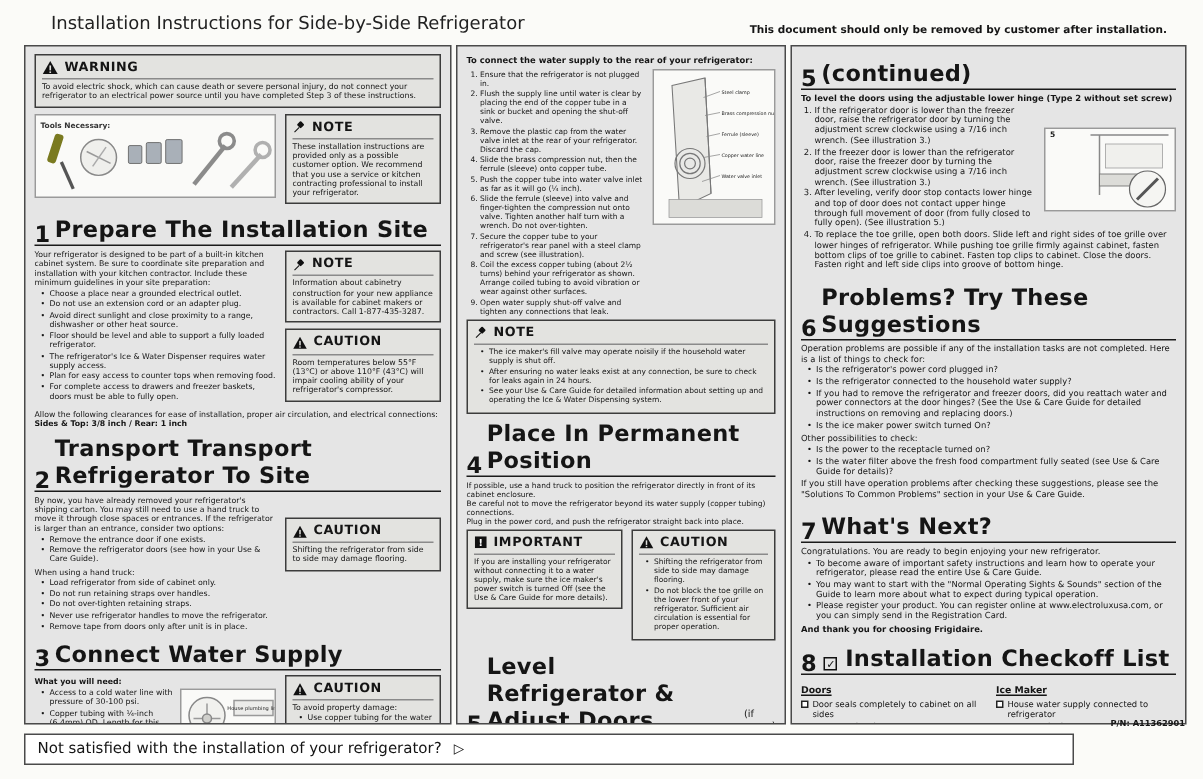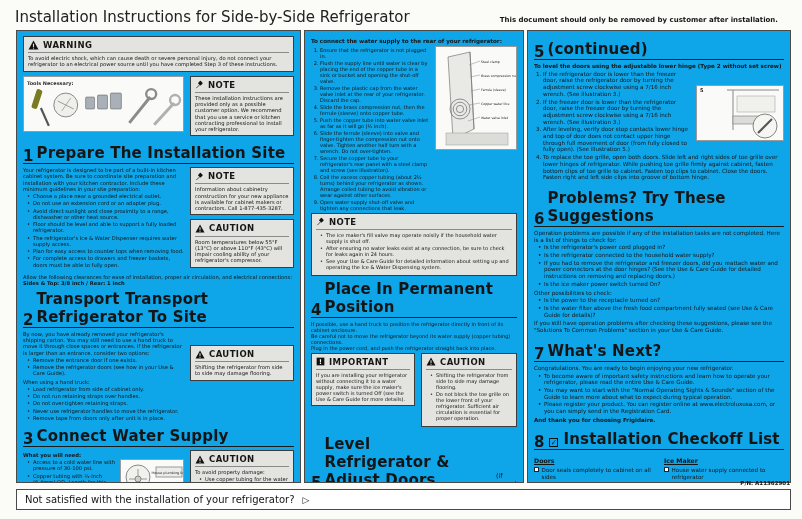--- a/index.html
+++ b/index.html
@@ -1,24 +1,24 @@
 <!DOCTYPE html>
 <html><head>
 <meta charset="utf-8">
 <style>
   * { margin:0; padding:0; box-sizing:border-box; }
   html,body { width:802px; height:519px; }
   body {
     position:relative; background:#fbfbf8; color:#151515;
     font-family:"DejaVu Sans", sans-serif; overflow:hidden;
   }
-  .page-title { position:absolute; left:15px; top:8px; font-size:15px; color:#222; }
+  .page-title { position:absolute; left:34px; top:8px; font-size:12px; color:#222; }
   .top-notice { position:absolute; right:24px; top:16px; font-size:7px; font-weight:bold; }
 
-  .panel { position:absolute; top:30px; height:453px; background:#0ea5e9;
+  .panel { position:absolute; top:30px; height:453px; background:#e5e5e5;
            border:1.5px solid #4a4a4a; padding:5px 6px; overflow:hidden; }
   #panel1 { left:16px;  width:285px; font-size:5.2px; }
   #panel2 { left:304px; width:220px; font-size:5px; }
   #panel3 { left:527px; width:264px; font-size:5.6px; }
   .panel { line-height:1.2; }
 
   .sechead { display:flex; align-items:flex-end; gap:3px; border-bottom:1.8px solid #1a1a1a;
              margin:4px 0 3px; padding-bottom:1px; }
   .sec-num { font-size:15px; font-weight:bold; line-height:0.8; }
   .sec-title { font-size:15px; font-weight:bold; letter-spacing:0.2px; }
@@ -48,21 +48,21 @@
 
   .clr { margin-top:2px; }
   .clr b { font-weight:bold; }
 
   .grp { font-weight:bold; text-decoration:underline; margin:4px 0 2px; font-size:6.2px; }
   .ck { display:flex; gap:3px; margin-bottom:2px; }
   .ckbox { width:4.6px; height:4.6px; border:0.9px solid #222; flex:none; margin-top:0.6px; background:#fff; }
   .cols2 { display:flex; gap:10px; }
   .cols2 > div { flex:1; min-width:0; }
 
-  .footer-box { position:absolute; left:16px; top:489px; width:775px; height:21px;
+  .footer-box { position:absolute; left:16px; top:489px; width:700px; height:21px;
                 background:#fff; border:1.5px solid #4a4a4a; display:flex; align-items:center;
                 gap:8px; padding:0 8px; font-size:10px; }
   .footer-arrow { font-size:9px; }
   .pn { position:absolute; right:12px; top:480px; font-size:5.5px; font-weight:bold; }
 
   .icon { flex:none; display:block; }
   svg text { font-family:"DejaVu Sans", sans-serif; }
   .chkicon { width:9px; height:9px; border:1.2px solid #111; font-size:7.5px; line-height:8px;
              text-align:center; font-weight:bold; margin:0 2px 1px 2px; }
 </style>

